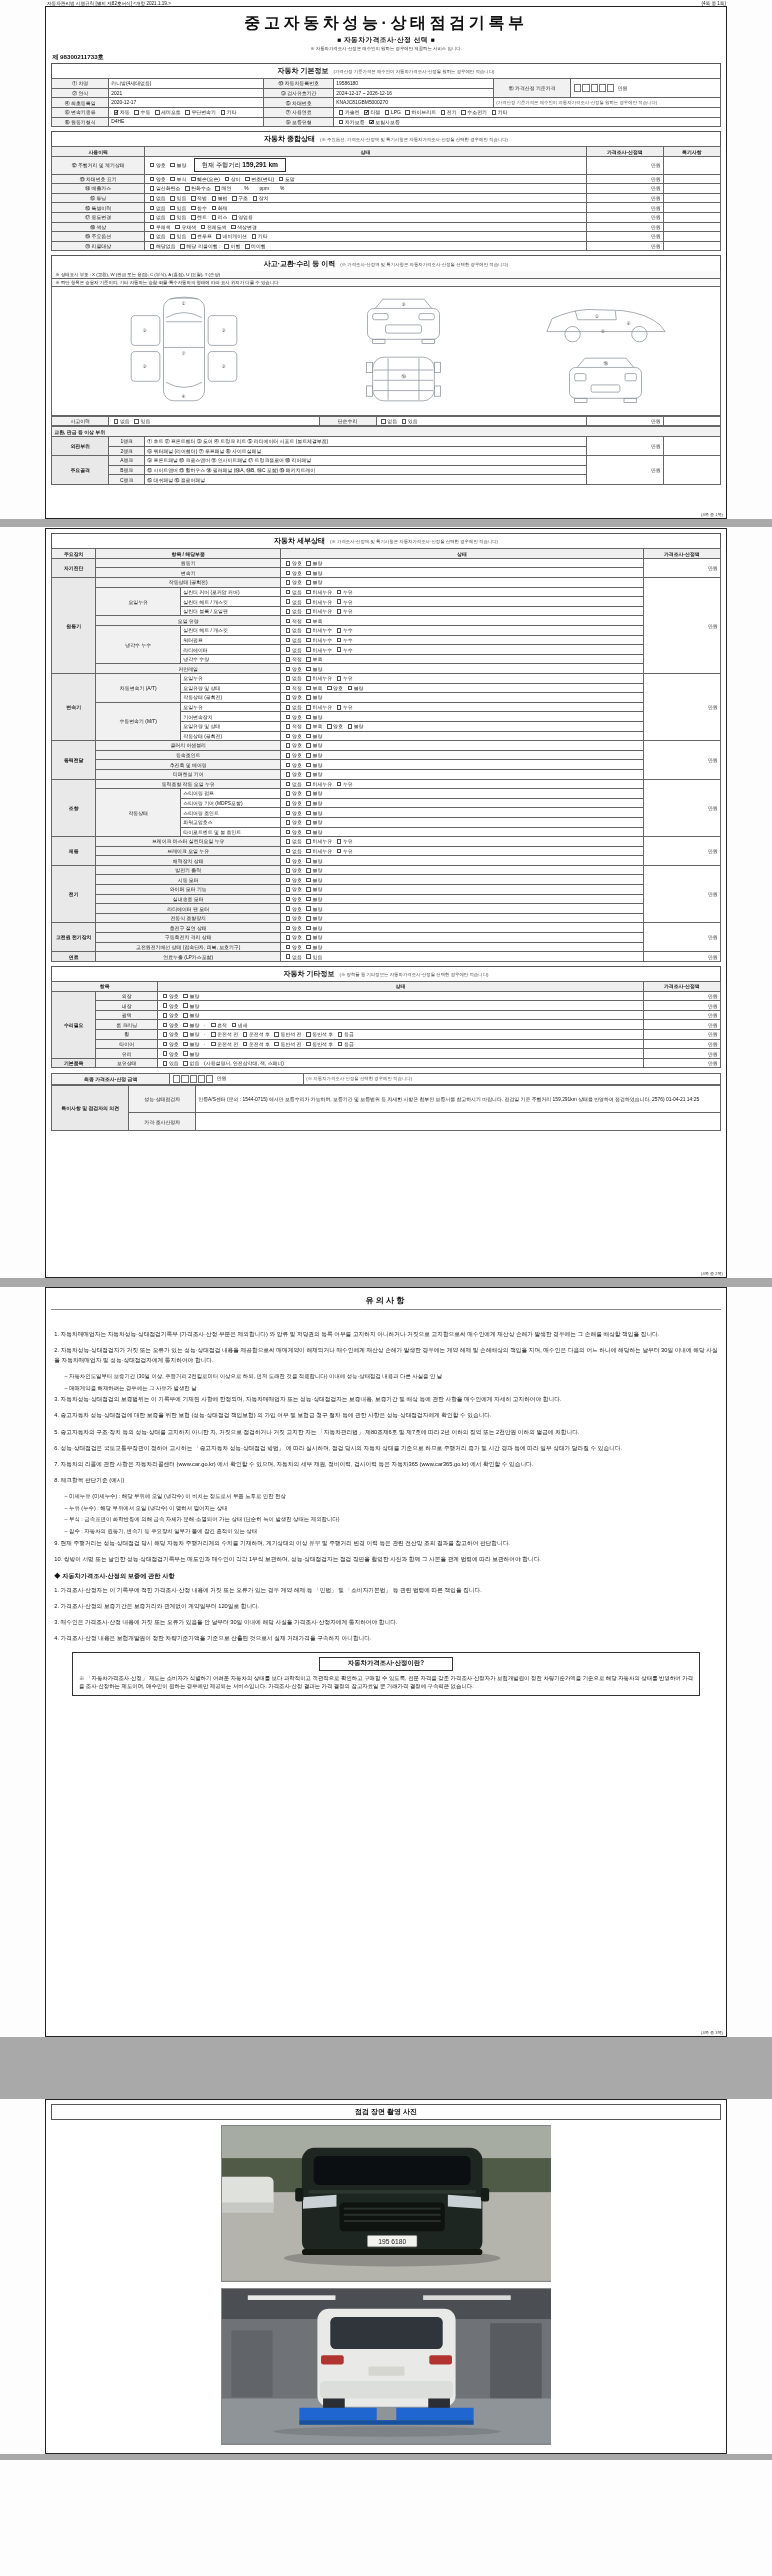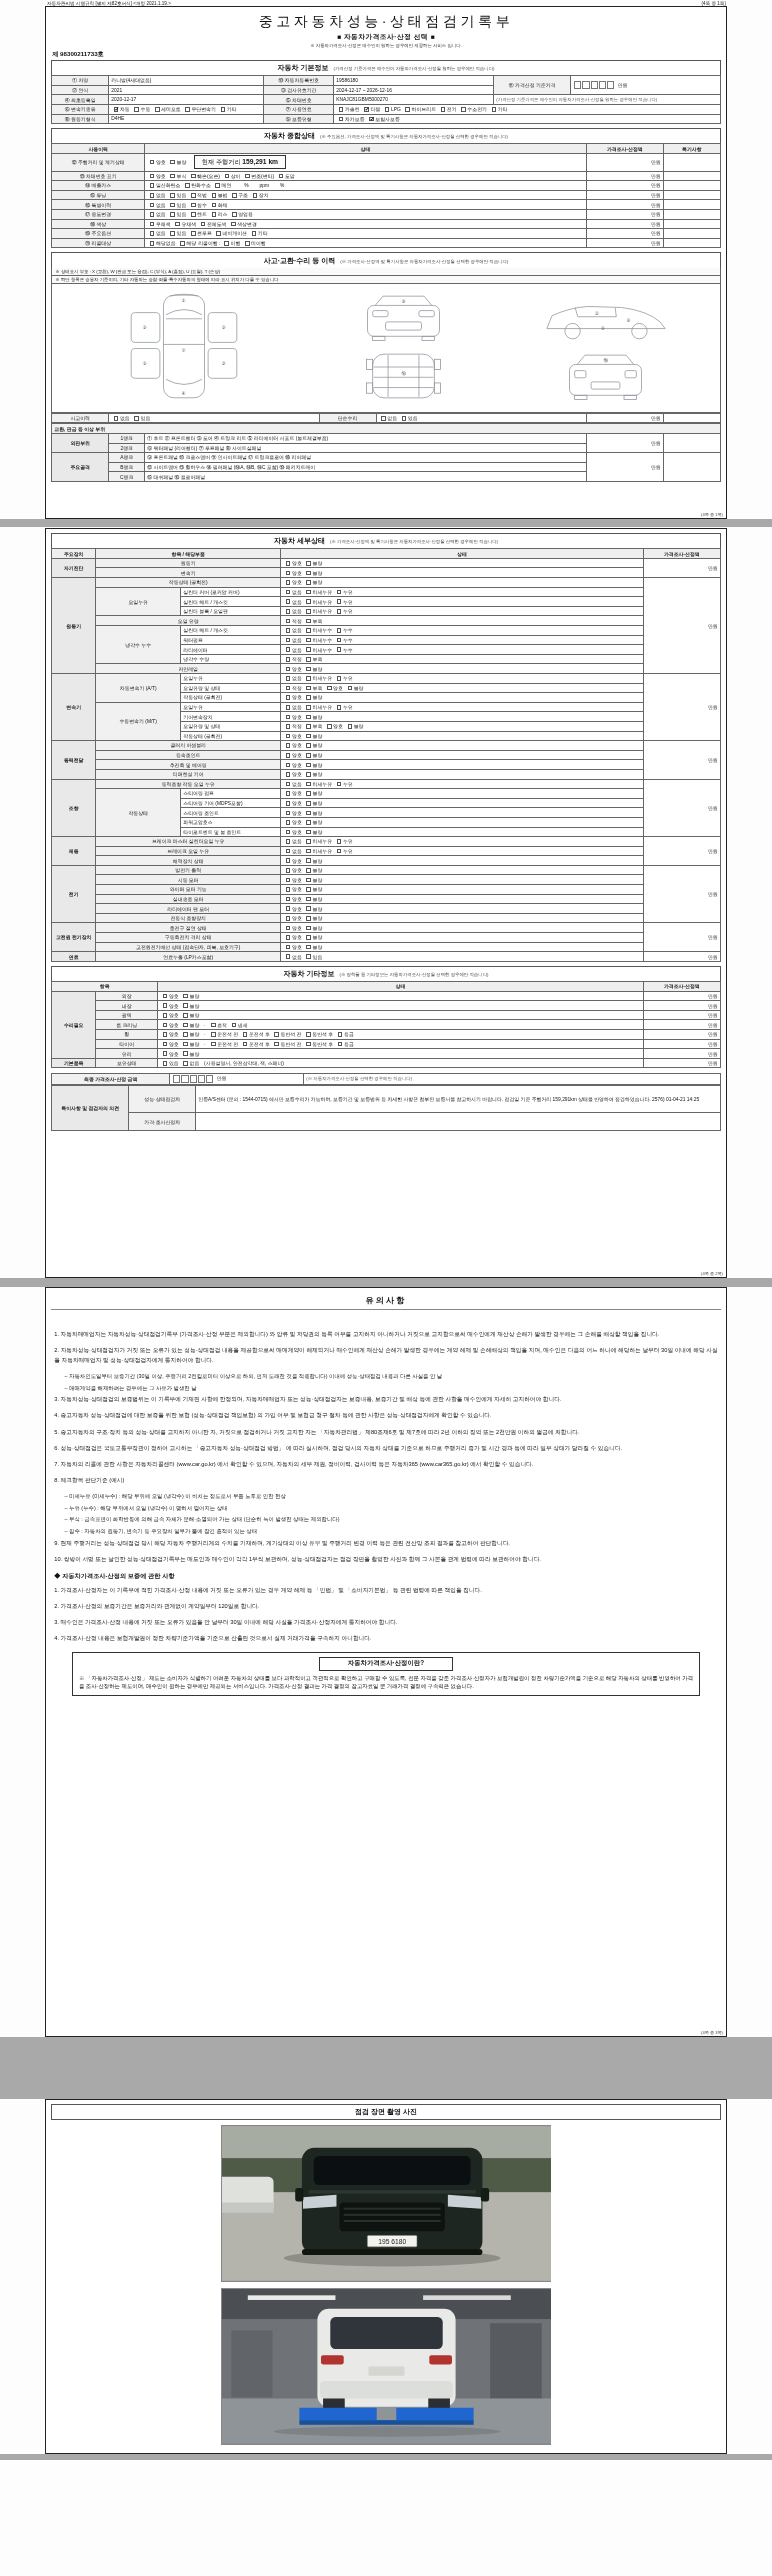--- a/index.html
+++ b/index.html
@@ -5,21 +5,21 @@
   * { box-sizing: border-box; }
   body { margin:0; background:#ffffff; font-family:"Liberation Sans", sans-serif; color:#111; }
   .canvas { position:relative; width:773px; height:2576px; background:#fdfdfd; overflow:hidden; }
   .gap { position:absolute; left:0; width:773px; background:#a9a9a9; }
   .print-head { position:absolute; top:1px; left:47px; font-size:4.6px; color:#222; }
   .print-page { position:absolute; top:1px; right:47px; font-size:4.6px; color:#222; }
   .sheet { position:absolute; left:45px; width:682px; background:#fff; border:0.8px solid #222; padding:4.1px 5.2px; overflow:hidden; }
   .page-mark { position:absolute; right:3.1px; bottom:1px; font-size:4.1px; color:#444; }
 
   
-  .doc-title { text-align:center; font-size:14px; font-weight:normal; letter-spacing:3.6px; margin-top:2.1px; }
+  .doc-title { text-align:center; font-size:16px; font-weight:bold; letter-spacing:3.6px; margin-top:2.1px; }
   .doc-sub { text-align:center; font-size:6.7px; font-weight:bold; margin-top:1.5px; letter-spacing:0.5px; }
   .doc-note { text-align:center; font-size:4.4px; color:#333; margin-top:1px; }
   .doc-no { font-size:6.2px; font-weight:bold; margin:2.1px 0 1px 1px; }
 
   
   .sec-bar { border:0.5px solid #555; border-bottom:none; text-align:center; font-weight:bold; font-size:7px; padding:2.1px 1px; background:#fff; }
   .sec-bar .sec-note { font-weight:normal; font-size:4.4px; color:#444; margin-left:3.1px; }
 
   table { border-collapse:collapse; width:100%; table-layout:fixed; }
   td, th { border:0.5px solid #666; font-size:4.9px; padding:1.3px 2.1px; vertical-align:middle; word-break:break-all; }

